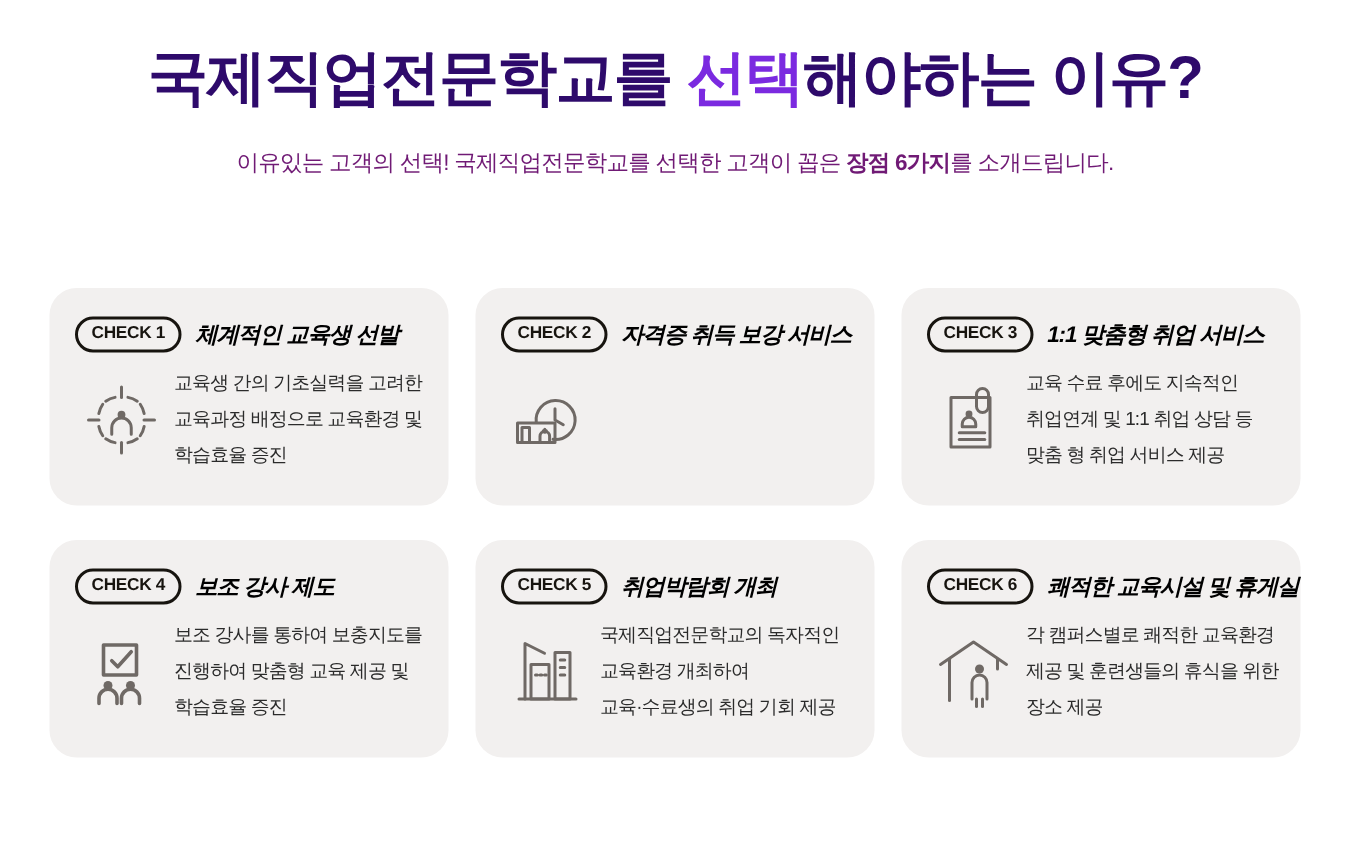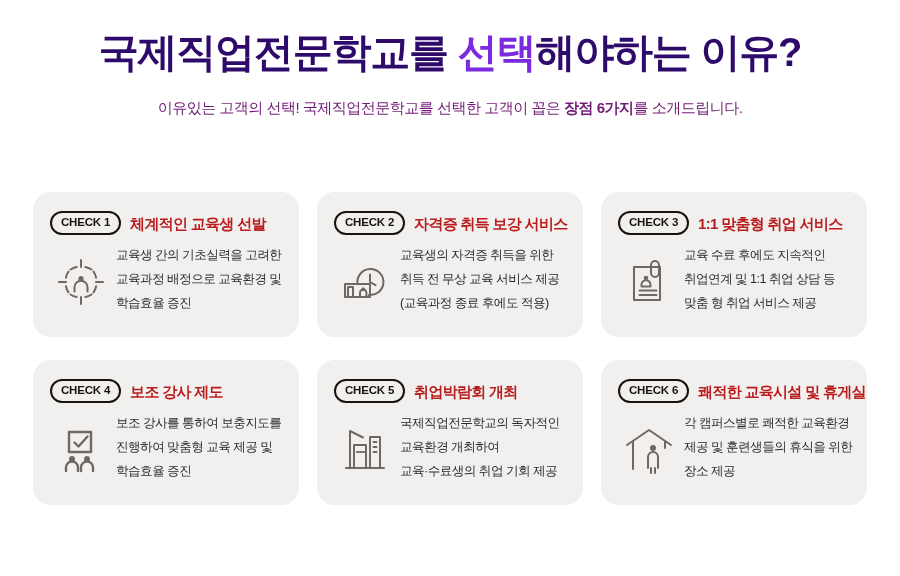--- a/index.html
+++ b/index.html
@@ -89,28 +89,29 @@
     letter-spacing: -0.2px;
     color: #17140f;
     white-space: nowrap;
     line-height: 1;
   }
 
   .card-title {
     font-size: 15px;
     font-weight: 700;
     letter-spacing: -0.7px;
-    color: #b91c1c;
+    color: #000000;
     white-space: nowrap;
     line-height: 1;
+    font-style: italic;
   }
 
   .card-body {
     display: flex;
-    align-items: center;
+    align-items: flex-start;
     margin-top: 8px;
   }
 
   .icon-wrap {
     flex: 0 0 62px;
     height: 62px;
     display: flex;
     align-items: center;
     justify-content: center;
     margin-top: 6px;
@@ -187,25 +188,20 @@
           <svg width="56" height="56" viewBox="0 0 56 56" fill="none" stroke="#6f6965" stroke-width="2" stroke-linecap="round" stroke-linejoin="round">
             <path d="M20.5 29.5a13 13 0 1 1 11.2 11.4"></path>
             <path d="M33 20.5V28l5.5 3.2"></path>
             <rect x="8" y="30" width="25" height="13"></rect>
             <path d="M11 33h5v10h-5z"></path>
             <path d="M23 43v-4.2a3.2 3.2 0 0 1 6.4 0V43"></path>
             <path d="M26.2 36.2v-2"></path>
             <path d="M25.2 35.2h2"></path>
           </svg>
         </div>
-        <div class="desc">
-          <span class="desc-line">교육생의 자격증 취득을 위한</span>
-          <span class="desc-line">취득 전 무상 교육 서비스 제공</span>
-          <span class="desc-line">(교육과정 종료 후에도 적용)</span>
-        </div>
       </div>
     </div>
 
     <div class="card">
       <div class="card-head">
         <div class="badge">
           <span class="badge-label">CHECK 3</span>
         </div>
         <div class="card-title">1:1 맞춤형 취업 서비스</div>
       </div>

